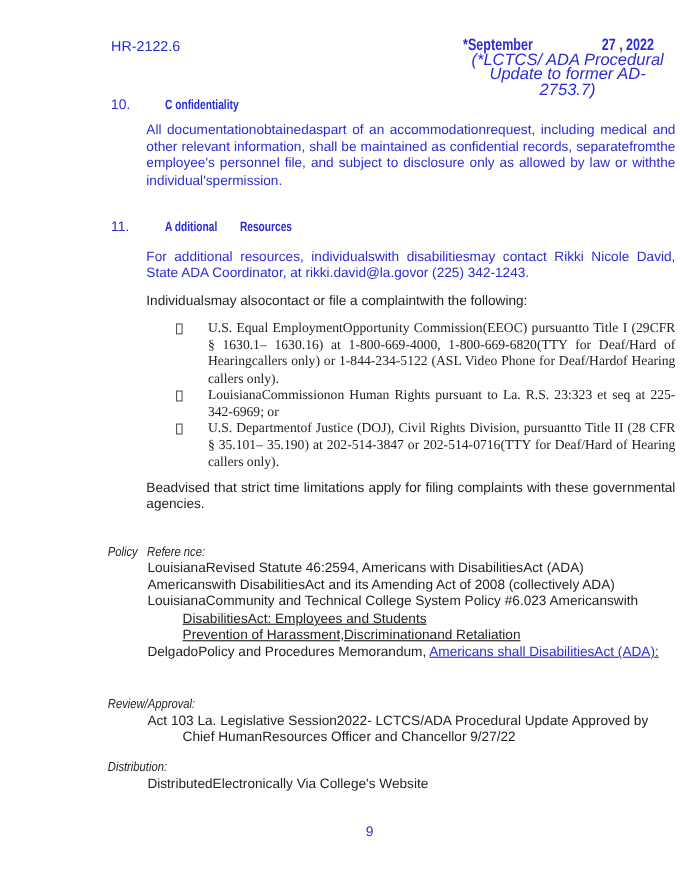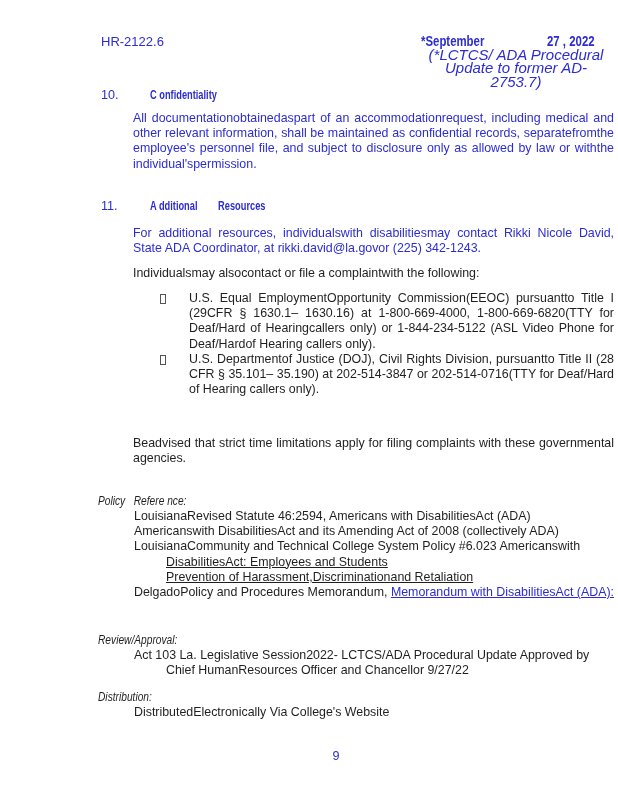--- a/index.html
+++ b/index.html
@@ -35,21 +35,21 @@
   }
   .doc-num { left:55px; top:34px; font-size:13px; }
   .header-right { left:375px; top:34px; width:190px; font-size:15px; line-height:13.6px; }
   .date-row { display:flex; justify-content:space-between; padding-right:16px; }
   .proc { text-align:center; font-style:italic; }
   .sec-num { left:55px; font-size:12.6px; }
   .sec-title-wrap { left:104px; }
   .sec-title { font-size:12.2px; }
   .body { left:87px; width:481px; }
   .bullets { left:112px; top:291px; width:456px; }
-  .bullet { position:relative; padding-left:31px; text-align:justify; }
+  .bullet { position:relative; padding-left:31px; text-align:justify;font-family:Liberation Serif, serif; }
   .sq {
     position:absolute; left:2px; top:3px;
     width:4px; height:8px;
     border:1px solid #555;
     background:#ffffff;
   }
   .label-wrap { left:52px; }
   .plist { left:88px; top:509px; width:495px; }
   .plist .ind { padding-left:32px;text-decoration:underline; }
   .rv1 { left:88px; top:648px; width:495px; }
@@ -87,37 +87,41 @@
   <div class="abs body blue justify" style="top:226px">For additional resources, individualswith disabilitiesmay contact Rikki Nicole David, State ADA Coordinator, at rikki.david@la.govor (225) 342-1243.</div>
   <div class="abs body" style="top:266px">Individualsmay alsocontact or file a complaintwith the following:</div>
 
   <div class="abs bullets">
     <div class="bullet">
       <span class="sq"></span>
       <span>U.S. Equal EmploymentOpportunity Commission(EEOC) pursuantto Title I (29CFR § 1630.1– 1630.16) at 1-800-669-4000, 1-800-669-6820(TTY for Deaf/Hard of Hearingcallers only) or 1-844-234-5122 (ASL Video Phone for Deaf/Hardof Hearing callers only).</span>
     </div>
     <div class="bullet">
       <span class="sq"></span>
+      <span>LouisianaCommissionon Human Rights pursuant to La. R.S. 23:323 et seq at 225-342-6969; or</span>
+    </div>
+    <div class="bullet">
+      <span class="sq"></span>
       <span>U.S. Departmentof Justice (DOJ), Civil Rights Division, pursuantto Title II (28 CFR § 35.101– 35.190) at 202-514-3847 or 202-514-0716(TTY for Deaf/Hard of Hearing callers only).</span>
     </div>
   </div>
 
   <div class="abs body justify" style="top:436px">Beadvised that strict time limitations apply for filing complaints with these governmental agencies.</div>
 
   <div class="abs label-wrap" style="top:494px">
     <span class="cond-i">Policy   Refere nce:</span>
   </div>
   <div class="abs plist">
     <div>LouisianaRevised Statute 46:2594, Americans with DisabilitiesAct (ADA)</div>
     <div>Americanswith DisabilitiesAct and its Amending Act of 2008 (collectively ADA)</div>
     <div>LouisianaCommunity and Technical College System Policy #6.023 Americanswith</div>
     <div class="ind">DisabilitiesAct:  Employees and Students</div>
     <div class="ind">Prevention of Harassment,Discriminationand Retaliation</div>
     <div>
-      <span>DelgadoPolicy and Procedures Memorandum, </span><span class="doclink">Memorandum with DisabilitiesAct (ADA):</span>
+      <span>DelgadoPolicy and Procedures Memorandum, </span><span class="doclink">Americans shall DisabilitiesAct (ADA):</span>
     </div>
   </div>
 
   <div class="abs label-wrap" style="top:633px">
     <span class="cond-i">Review/Approval:</span>
   </div>
   <div class="abs rv1">Act 103 La. Legislative Session2022- LCTCS/ADA  Procedural Update Approved by</div>
   <div class="abs rv2">Chief HumanResources Officer and Chancellor 9/27/22</div>
 
   <div class="abs label-wrap" style="top:690px">

